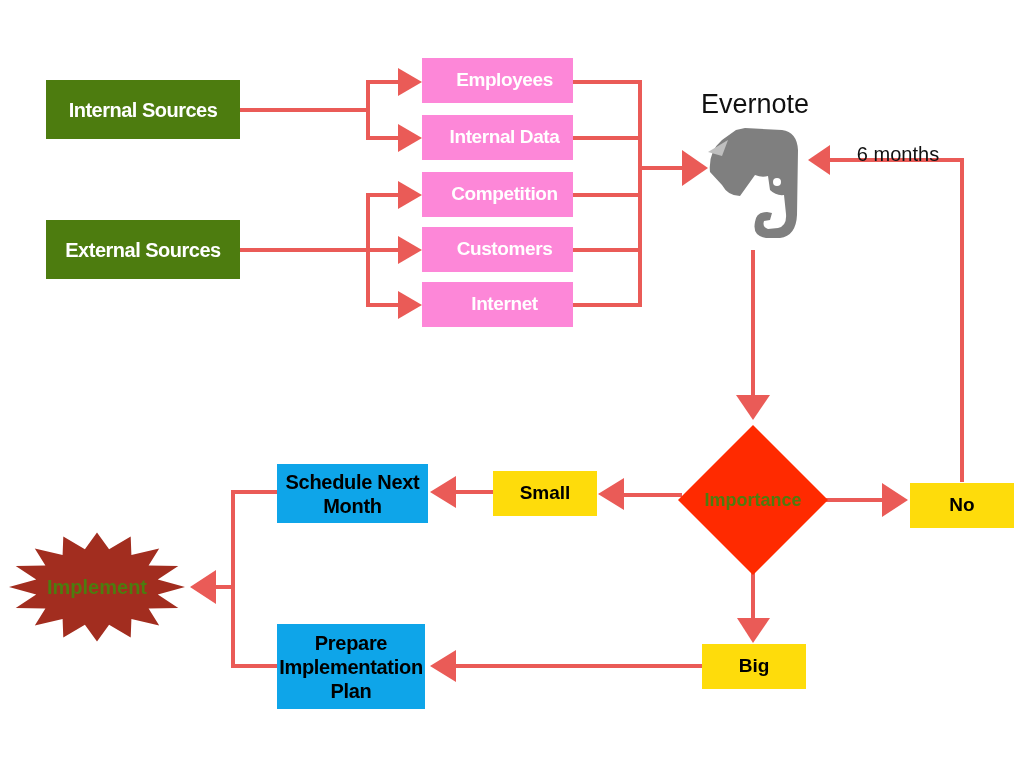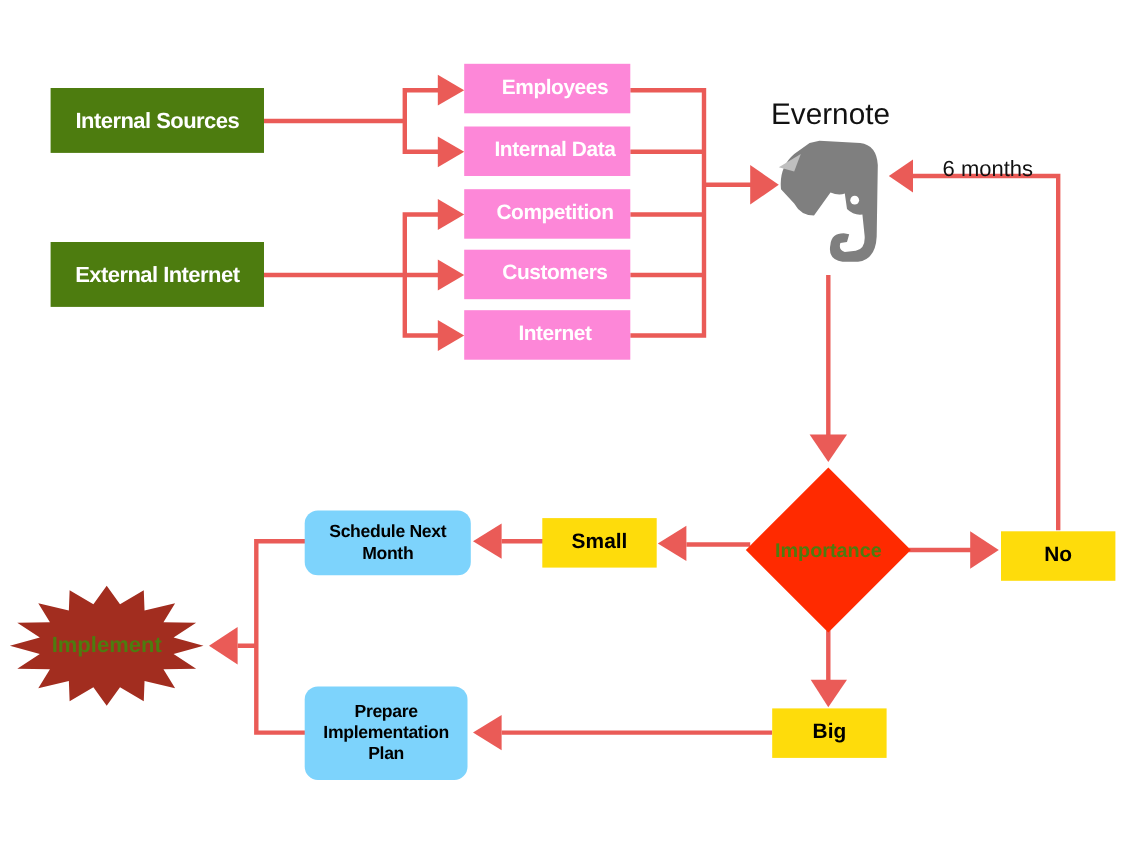--- a/index.html
+++ b/index.html
@@ -2,21 +2,21 @@
 <html><head>
 <meta charset="utf-8">
 <style>
   html, body { margin:0; padding:0; background:#ffffff; }
   body { width:1024px; height:768px; position:relative; overflow:hidden; font-family:"Liberation Sans", sans-serif; }
   svg.wires { position:absolute; left:0; top:0; }
   .box { position:absolute; display:flex; align-items:center; justify-content:center; text-align:center; font-family:"Liberation Sans", sans-serif; font-weight:bold; box-sizing:border-box; line-height:1.2; }
   .blue { background:#4d7c0f; color:#fff; font-size:20px; letter-spacing:-0.5px; }
   .pink { background:#fd87d8; color:#fff; font-size:19px; letter-spacing:-0.4px;padding-left:14px; }
   .yellow { background:#fedc0b; color:#000; font-size:19px; }
-  .green { background:#7dd3fc; color:#000; font-size:16px; letter-spacing:-0.3px;border-radius:12px; }
+  .green { background:#0ea5e9; color:#000; font-size:20px; letter-spacing:-0.3px; }
   .label-plain { position:absolute; font-family:"Liberation Sans", sans-serif; color:#111; font-size:20px; text-align:center; line-height:1.15; }
   .overlay-text { position:absolute; display:flex; align-items:center; justify-content:center; color:#4d7c0f; font-weight:bold; font-family:"Liberation Sans", sans-serif; }
 </style>
 </head>
 <body>
 
 <svg class="wires" width="1024" height="768" viewBox="0 0 1024 768">
   <g stroke="#ea5b57" stroke-width="4" fill="none" stroke-linecap="square">
 
     <path d="M240 110 H368 M368 82 V138 M368 82 H398 M368 138 H398"></path>
@@ -66,21 +66,21 @@
     <path d="M722 140 L736 130 L745 128 L782 130 Q797 132 798 150 L797 215 Q796 236 780 238 L766 238 Q752 236 755 222 Q756 212 767 212 L772 213 L770 220 L764 221 Q762 227 768 229 L778 228 Q787 226 786 214 L784 195 Q776 196 770 190 L768 176 Q762 178 755 175 L740 196 Q728 196 722 185 L710 172 Q708 152 722 140 Z"></path>
     <polygon points="708,152 728,140 722,156" fill="#bfbfbf"></polygon>
     <circle cx="777" cy="182" r="4" fill="#ffffff"></circle>
   </g>
 </svg>
 
 <div class="box blue" style="left:46px;top:80px;width:194px;height:59px;">
   <span>Internal Sources</span>
 </div>
 <div class="box blue" style="left:46px;top:220px;width:194px;height:59px;">
-  <span>External Internet</span>
+  <span>External Sources</span>
 </div>
 
 <div class="box pink" style="left:422px;top:58px;width:151px;height:45px;">
   <span>Employees</span>
 </div>
 <div class="box pink" style="left:422px;top:115px;width:151px;height:45px;">
   <span>Internal Data</span>
 </div>
 <div class="box pink" style="left:422px;top:172px;width:151px;height:45px;">
   <span>Competition</span>

